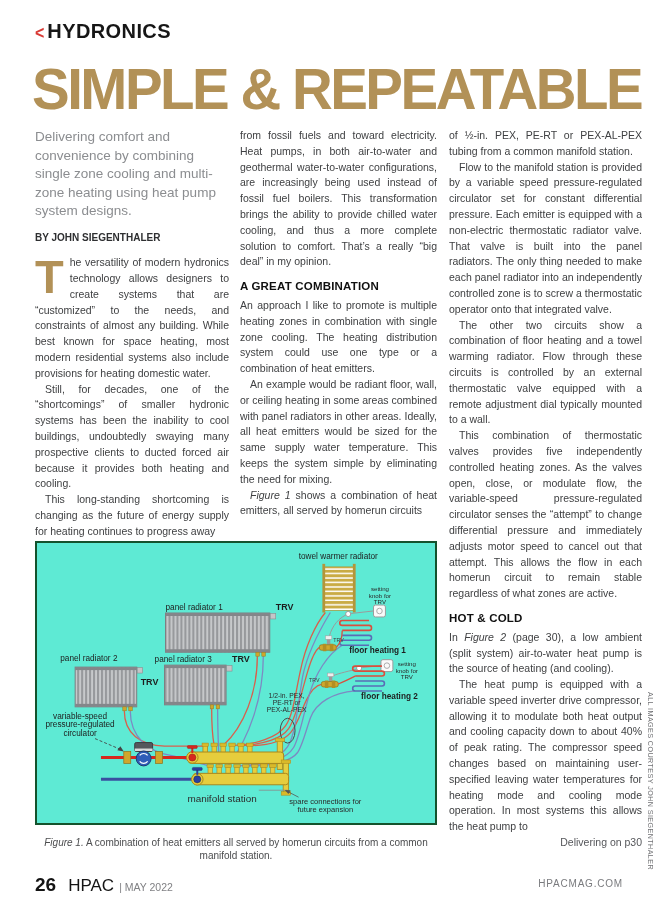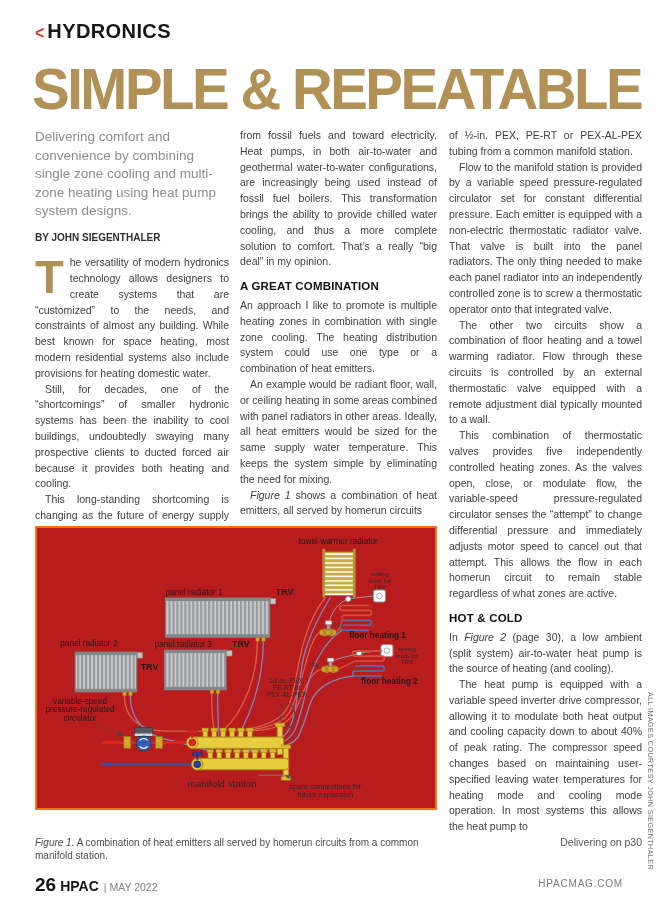--- a/index.html
+++ b/index.html
@@ -23,27 +23,27 @@
   .byline{font-size:10px;font-weight:bold;color:#2e2f31;margin-top:9px;text-align:left;}
   .body-start{margin-top:10px;}
   .dropcap{float:left;font-size:47px;line-height:40px;font-weight:bold;color:#b29157;margin:2px 6px 0 0;}
   p.para{margin:0;}
   p.para.ind{text-indent:10px;}
   h3.subhead{font-size:11.5px;font-weight:bold;color:#101010;margin:9px 0 3px 0;text-align:left;letter-spacing:.2px;}
   .ital{font-style:italic;}
   .continued{text-align:right;color:#55565a;margin-top:2px;}
 
   
-  .figframe{position:absolute;left:35px;top:526px;width:398px;height:280px;border:2px solid #f97316;background:#b91c1c;}
-  .figcaption{position:absolute;left:35px;top:836px;width:402px;font-size:10px;line-height:13px;color:#4b4c4e;text-align:left;}
+  .figframe{position:absolute;left:35px;top:541px;width:398px;height:280px;border:2px solid #14532d;background:#5eead4;}
+  .figcaption{position:absolute;left:35px;top:836px;width:402px;font-size:10px;line-height:13px;color:#4b4c4e;text-align:center;}
 
   
   .footer-left{position:absolute;left:35px;top:874px;display:flex;align-items:baseline;}
   .footer-left .pn{font-size:19px;font-weight:bold;color:#141414;}
-  .footer-left .brand{font-size:14px;font-weight:bold;color:#141414;margin-left:4px;}
+  .footer-left .brand{font-size:17px;font-weight:normal;color:#141414;margin-left:12px;}
   .footer-left .issue{font-size:10.5px;color:#808184;margin-left:5px;}
   .footer-site{position:absolute;right:46px;top:878px;font-size:10px;letter-spacing:.8px;color:#7a7b7e;}
 
   .credit-vert{position:absolute;left:646px;top:692px;height:185px;writing-mode:vertical-rl;font-size:7.2px;letter-spacing:.4px;color:#707174;white-space:nowrap;}
 
   
   .dl{font-family:"Liberation Sans",sans-serif;font-size:8.3px;fill:#1d1d1d;}
   .dl-trv{font-family:"Liberation Sans",sans-serif;font-size:9px;font-weight:bold;fill:#1d1d1d;}
   .dl-sm{font-family:"Liberation Sans",sans-serif;font-size:6.2px;fill:#2a2a2a;}
   .dl-tiny{font-family:"Liberation Sans",sans-serif;font-size:5.3px;fill:#3a3a3a;}

